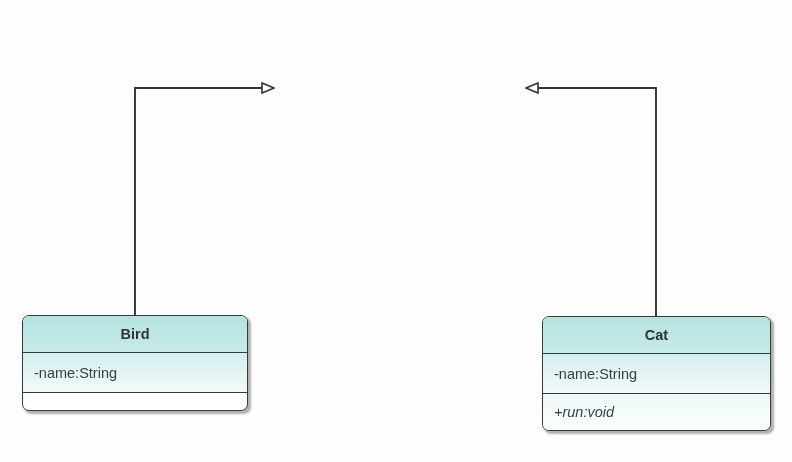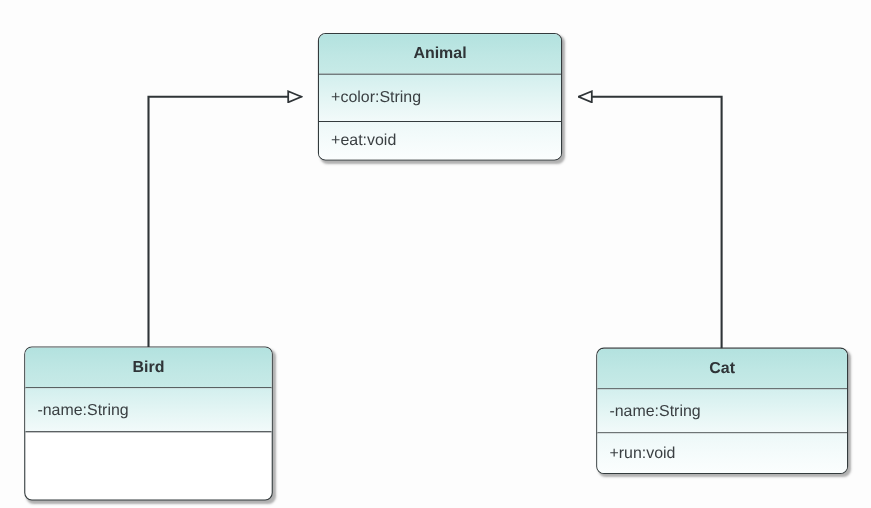--- a/index.html
+++ b/index.html
@@ -102,30 +102,25 @@
       <polyline points="135,316 135,88 274,88" fill="none" stroke="#2f3437" stroke-width="1.9" stroke-linejoin="miter" stroke-linecap="butt" marker-end="url(#hollow-tri-right)"></polyline>
     </g>
 
     <g>
       <polyline points="656,317 656,88 526,88" fill="none" stroke="#2f3437" stroke-width="1.9" stroke-linejoin="miter" stroke-linecap="butt" marker-end="url(#hollow-tri-left)"></polyline>
     </g>
   </svg>
 
   <div class="watermark" style="left:595px; top:384px;">ProcessOn</div>
 
-  <div class="uml-class" style="left:289px; top:30px; width:222px; height:116px;">
-    <div class="row title-row" style="height:37px;">Animal</div>
-    <div class="row member-row divided" style="height:43px;">+color:String</div>
-    <div class="row member-row last" style="height:34px;">+eat:void</div>
-  </div>
 
-  <div class="uml-class" style="left:22px; top:315px; width:226px; height:140px;">
+  <div class="uml-class" style="left:22px; top:315px; width:226px; height:96px;">
     <div class="row title-row" style="height:37px;">Bird</div>
     <div class="row member-row divided" style="height:40px;">-name:String</div>
   </div>
 
   <div class="uml-class" style="left:542px; top:316px; width:229px; height:115px;">
     <div class="row title-row" style="height:37px;">Cat</div>
     <div class="row member-row divided" style="height:40px;">-name:String</div>
-    <div class="row member-row last" style="height:36px;">+run:void</div>
+    <div class="row member-row last" style="height:36px;font-style:italic;">+run:void</div>
   </div>
 
 </div>
 
 </body></html>

